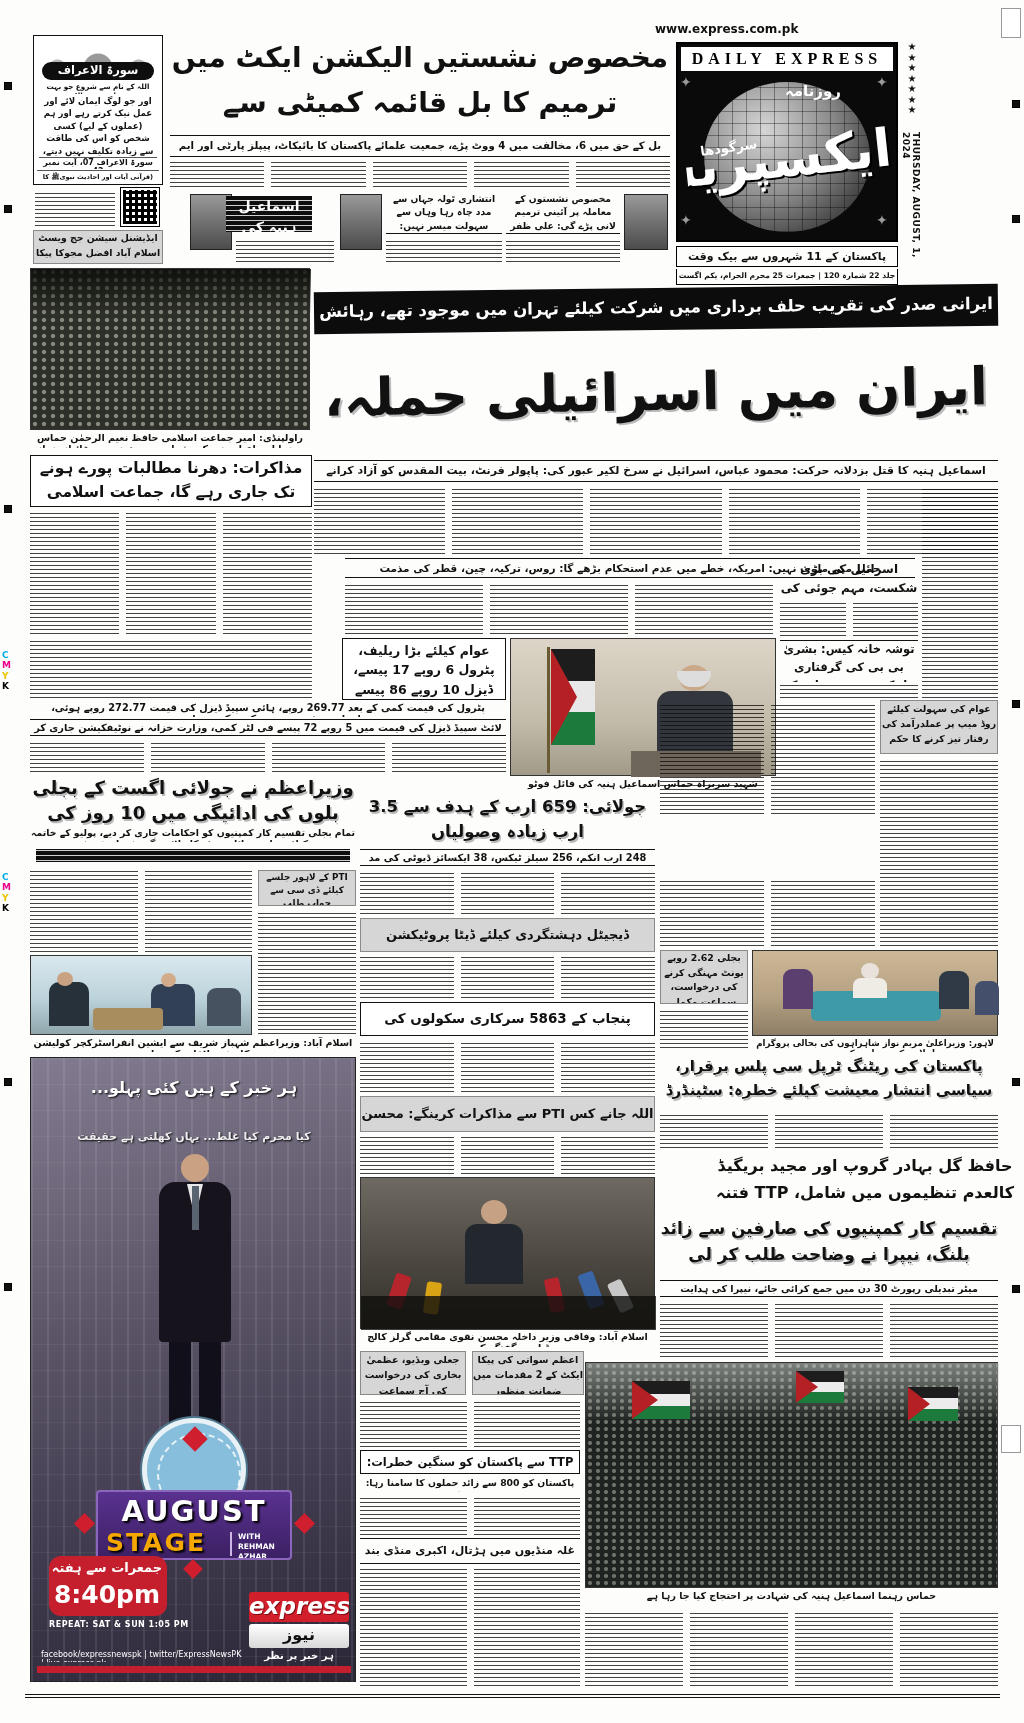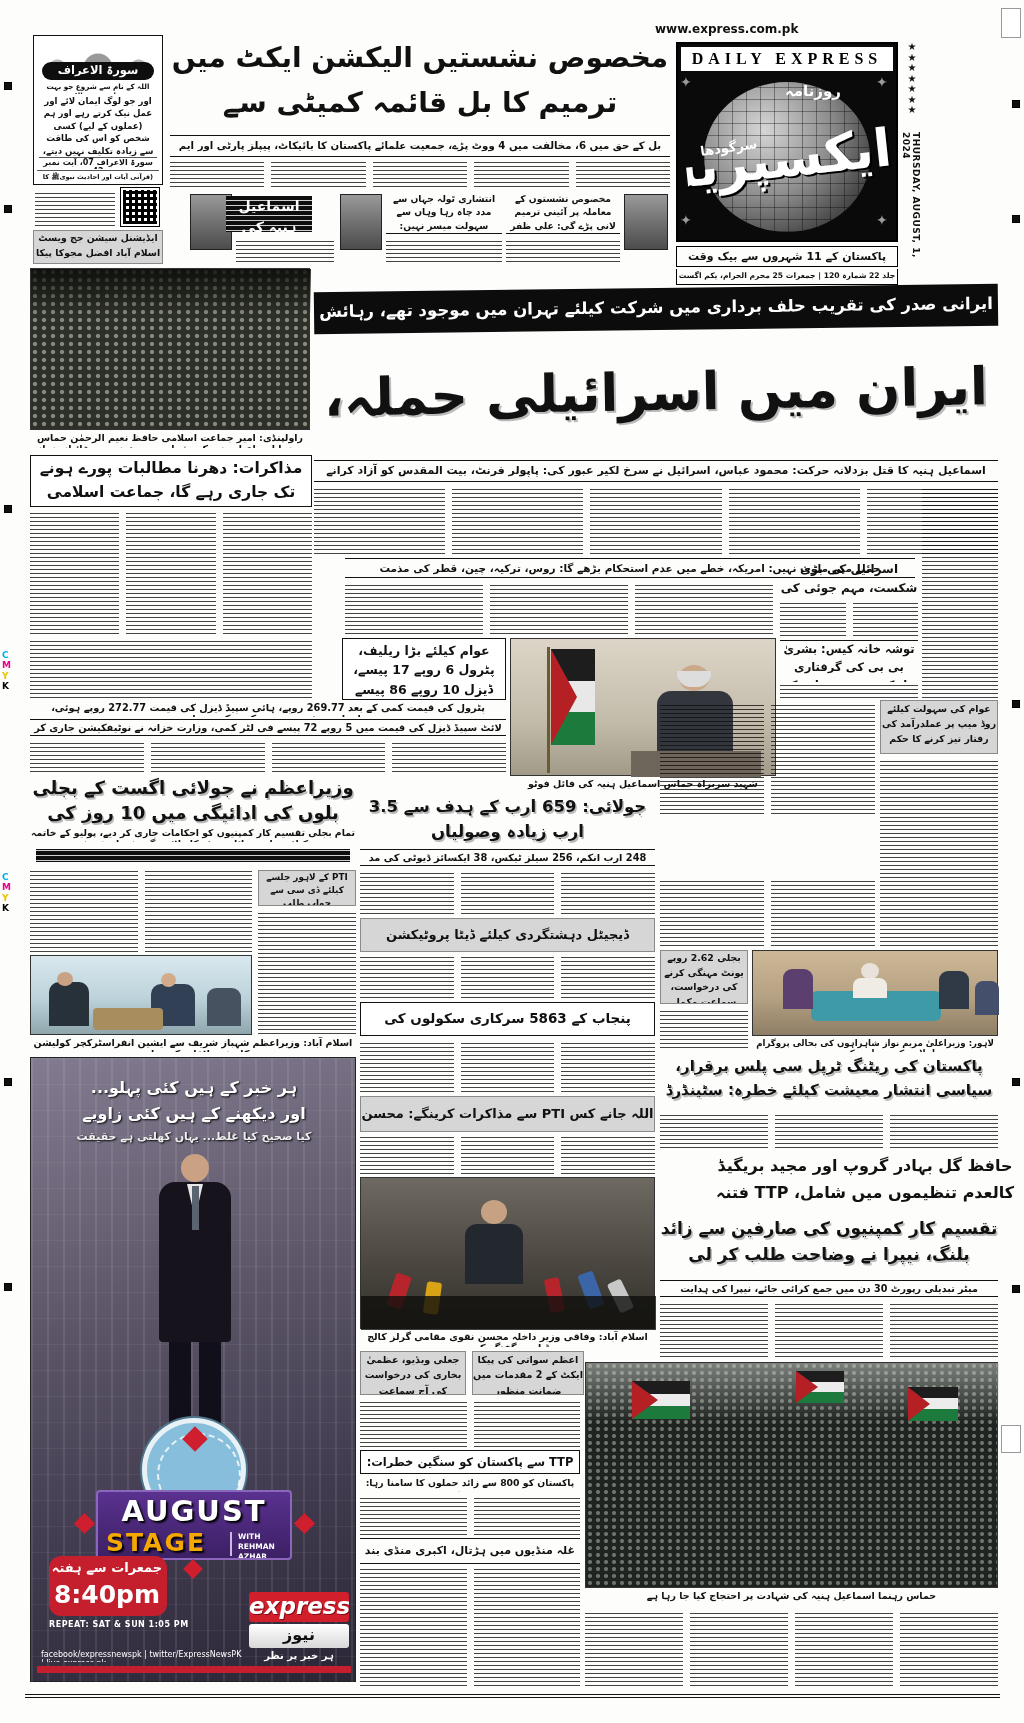--- a/index.html
+++ b/index.html
@@ -325,22 +325,21 @@
     <div class="tex"></div>
     <div class="tex"></div>
     <div class="tex"></div>
   </div>
 
   <div class="abs" style="left:30px;top:1057px;width:326px;height:625px;border:1px solid #222;
        background:linear-gradient(165deg,#837c90 0%,#5c5568 40%,#423c50 70%,#2b2636 100%)">
     <div class="abs" style="left:0;top:0;width:326px;height:625px;
          background-image:repeating-linear-gradient(90deg,rgba(255,255,255,.09) 0 2px,transparent 2px 16px),repeating-linear-gradient(0deg,rgba(255,255,255,.05) 0 1px,transparent 1px 26px)"></div>
     <div class="abs b rtl ctr clip" style="left:10px;top:20px;width:306px;height:24px;color:#fff;font-size:16px;text-shadow:1px 1px 2px #000">ہر خبر کے ہیں کئی پہلو...</div>
-    <div class="abs b rtl ctr clip" style="left:10px;top:46px;width:306px;height:24px;color:#fff;font-size:16px;text-shadow:1px 1px 2px #000">اور دیکھنے کے ہیں کئی زاویے</div>
-    <div class="abs b rtl ctr clip" style="left:10px;top:72px;width:306px;height:18px;color:#eee;font-size:11px;text-shadow:1px 1px 2px #000">کیا صحیح کیا غلط... یہاں کھلتی ہے حقیقت</div>
+    <div class="abs b rtl ctr clip" style="left:10px;top:72px;width:306px;height:18px;color:#eee;font-size:11px;text-shadow:1px 1px 2px #000">کیا محرم کیا غلط... یہاں کھلتی ہے حقیقت</div>
 
     <div class="abs" style="left:150px;top:96px;width:28px;height:28px;border-radius:50%;background:#caa183"></div>
     <div class="abs" style="left:128px;top:124px;width:72px;height:160px;background:#17131d;border-radius:16px 16px 4px 4px"></div>
     <div class="abs" style="left:156px;top:126px;width:16px;height:34px;background:#e8e8e8;clip-path:polygon(0 0,100% 0,50% 100%)"></div>
     <div class="abs" style="left:161px;top:128px;width:7px;height:44px;background:#5a6470"></div>
     <div class="abs" style="left:138px;top:284px;width:22px;height:96px;background:#11101a"></div>
     <div class="abs" style="left:168px;top:284px;width:22px;height:96px;background:#11101a"></div>
 
     <div class="abs" style="left:111px;top:360px;width:104px;height:104px;border-radius:50%;background:#86bedc;border:5px solid #e8f1f5;box-shadow:0 0 0 2px #4d748a">
       <div class="abs" style="left:10px;top:10px;width:84px;height:84px;border-radius:50%;border:2px dashed rgba(255,255,255,.8)"></div>

